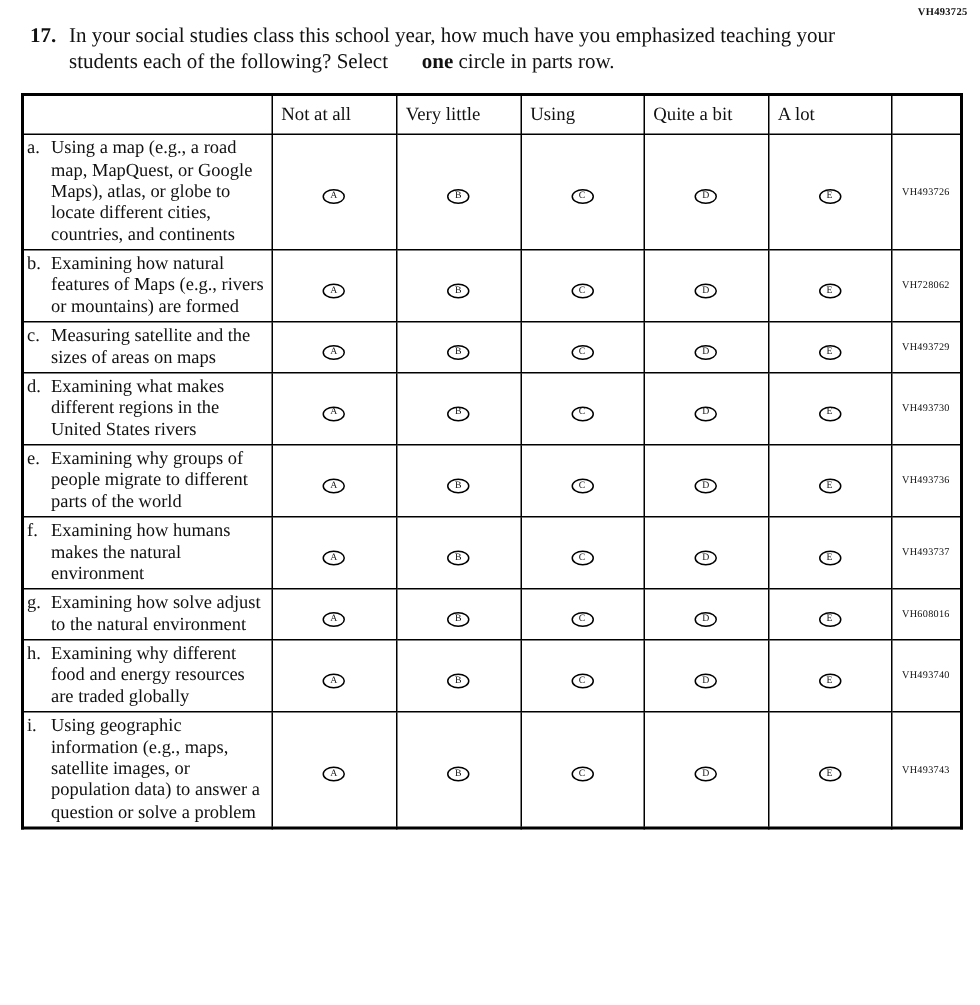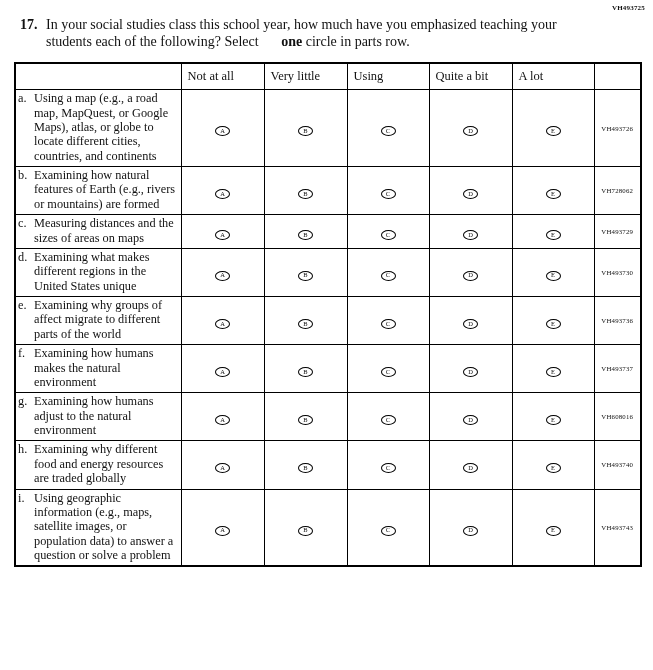--- a/index.html
+++ b/index.html
@@ -164,21 +164,21 @@
       <span class="bubble">
               <span class="bubble-letter">E</span>
             </span>
     </td>
           <td class="code-cell">VH493726</td>
   </tr>
         <tr>
     <td class="label-cell">
       <div class="cellflex">
         <span class="row-letter">b.</span>
-        <span class="row-label">Examining how natural features of Earth (e.g., rivers or mountains) are formed</span>
+        <span class="row-label">Examining how natural features of Maps (e.g., rivers or mountains) are formed</span>
       </div>
     </td>
     <td class="opt-cell">
       <span class="bubble">
               <span class="bubble-letter">A</span>
             </span>
     </td>
     <td class="opt-cell">
       <span class="bubble">
               <span class="bubble-letter">B</span>
@@ -198,21 +198,21 @@
       <span class="bubble">
               <span class="bubble-letter">E</span>
             </span>
     </td>
           <td class="code-cell">VH728062</td>
   </tr>
         <tr>
     <td class="label-cell">
       <div class="cellflex">
         <span class="row-letter">c.</span>
-        <span class="row-label">Measuring distances and the sizes of areas on maps</span>
+        <span class="row-label">Measuring satellite and the sizes of areas on maps</span>
       </div>
     </td>
     <td class="opt-cell">
       <span class="bubble">
               <span class="bubble-letter">A</span>
             </span>
     </td>
     <td class="opt-cell">
       <span class="bubble">
               <span class="bubble-letter">B</span>
@@ -232,21 +232,21 @@
       <span class="bubble">
               <span class="bubble-letter">E</span>
             </span>
     </td>
           <td class="code-cell">VH493729</td>
   </tr>
         <tr>
     <td class="label-cell">
       <div class="cellflex">
         <span class="row-letter">d.</span>
-        <span class="row-label">Examining what makes different regions in the United States unique</span>
+        <span class="row-label">Examining what makes different regions in the United States rivers</span>
       </div>
     </td>
     <td class="opt-cell">
       <span class="bubble">
               <span class="bubble-letter">A</span>
             </span>
     </td>
     <td class="opt-cell">
       <span class="bubble">
               <span class="bubble-letter">B</span>
@@ -266,21 +266,21 @@
       <span class="bubble">
               <span class="bubble-letter">E</span>
             </span>
     </td>
           <td class="code-cell">VH493730</td>
   </tr>
         <tr>
     <td class="label-cell">
       <div class="cellflex">
         <span class="row-letter">e.</span>
-        <span class="row-label">Examining why groups of affect migrate to different parts of the world</span>
+        <span class="row-label">Examining why groups of people migrate to different parts of the world</span>
       </div>
     </td>
     <td class="opt-cell">
       <span class="bubble">
               <span class="bubble-letter">A</span>
             </span>
     </td>
     <td class="opt-cell">
       <span class="bubble">
               <span class="bubble-letter">B</span>
@@ -334,21 +334,21 @@
       <span class="bubble">
               <span class="bubble-letter">E</span>
             </span>
     </td>
           <td class="code-cell">VH493737</td>
   </tr>
         <tr>
     <td class="label-cell">
       <div class="cellflex">
         <span class="row-letter">g.</span>
-        <span class="row-label">Examining how humans adjust to the natural environment</span>
+        <span class="row-label">Examining how solve adjust to the natural environment</span>
       </div>
     </td>
     <td class="opt-cell">
       <span class="bubble">
               <span class="bubble-letter">A</span>
             </span>
     </td>
     <td class="opt-cell">
       <span class="bubble">
               <span class="bubble-letter">B</span>

